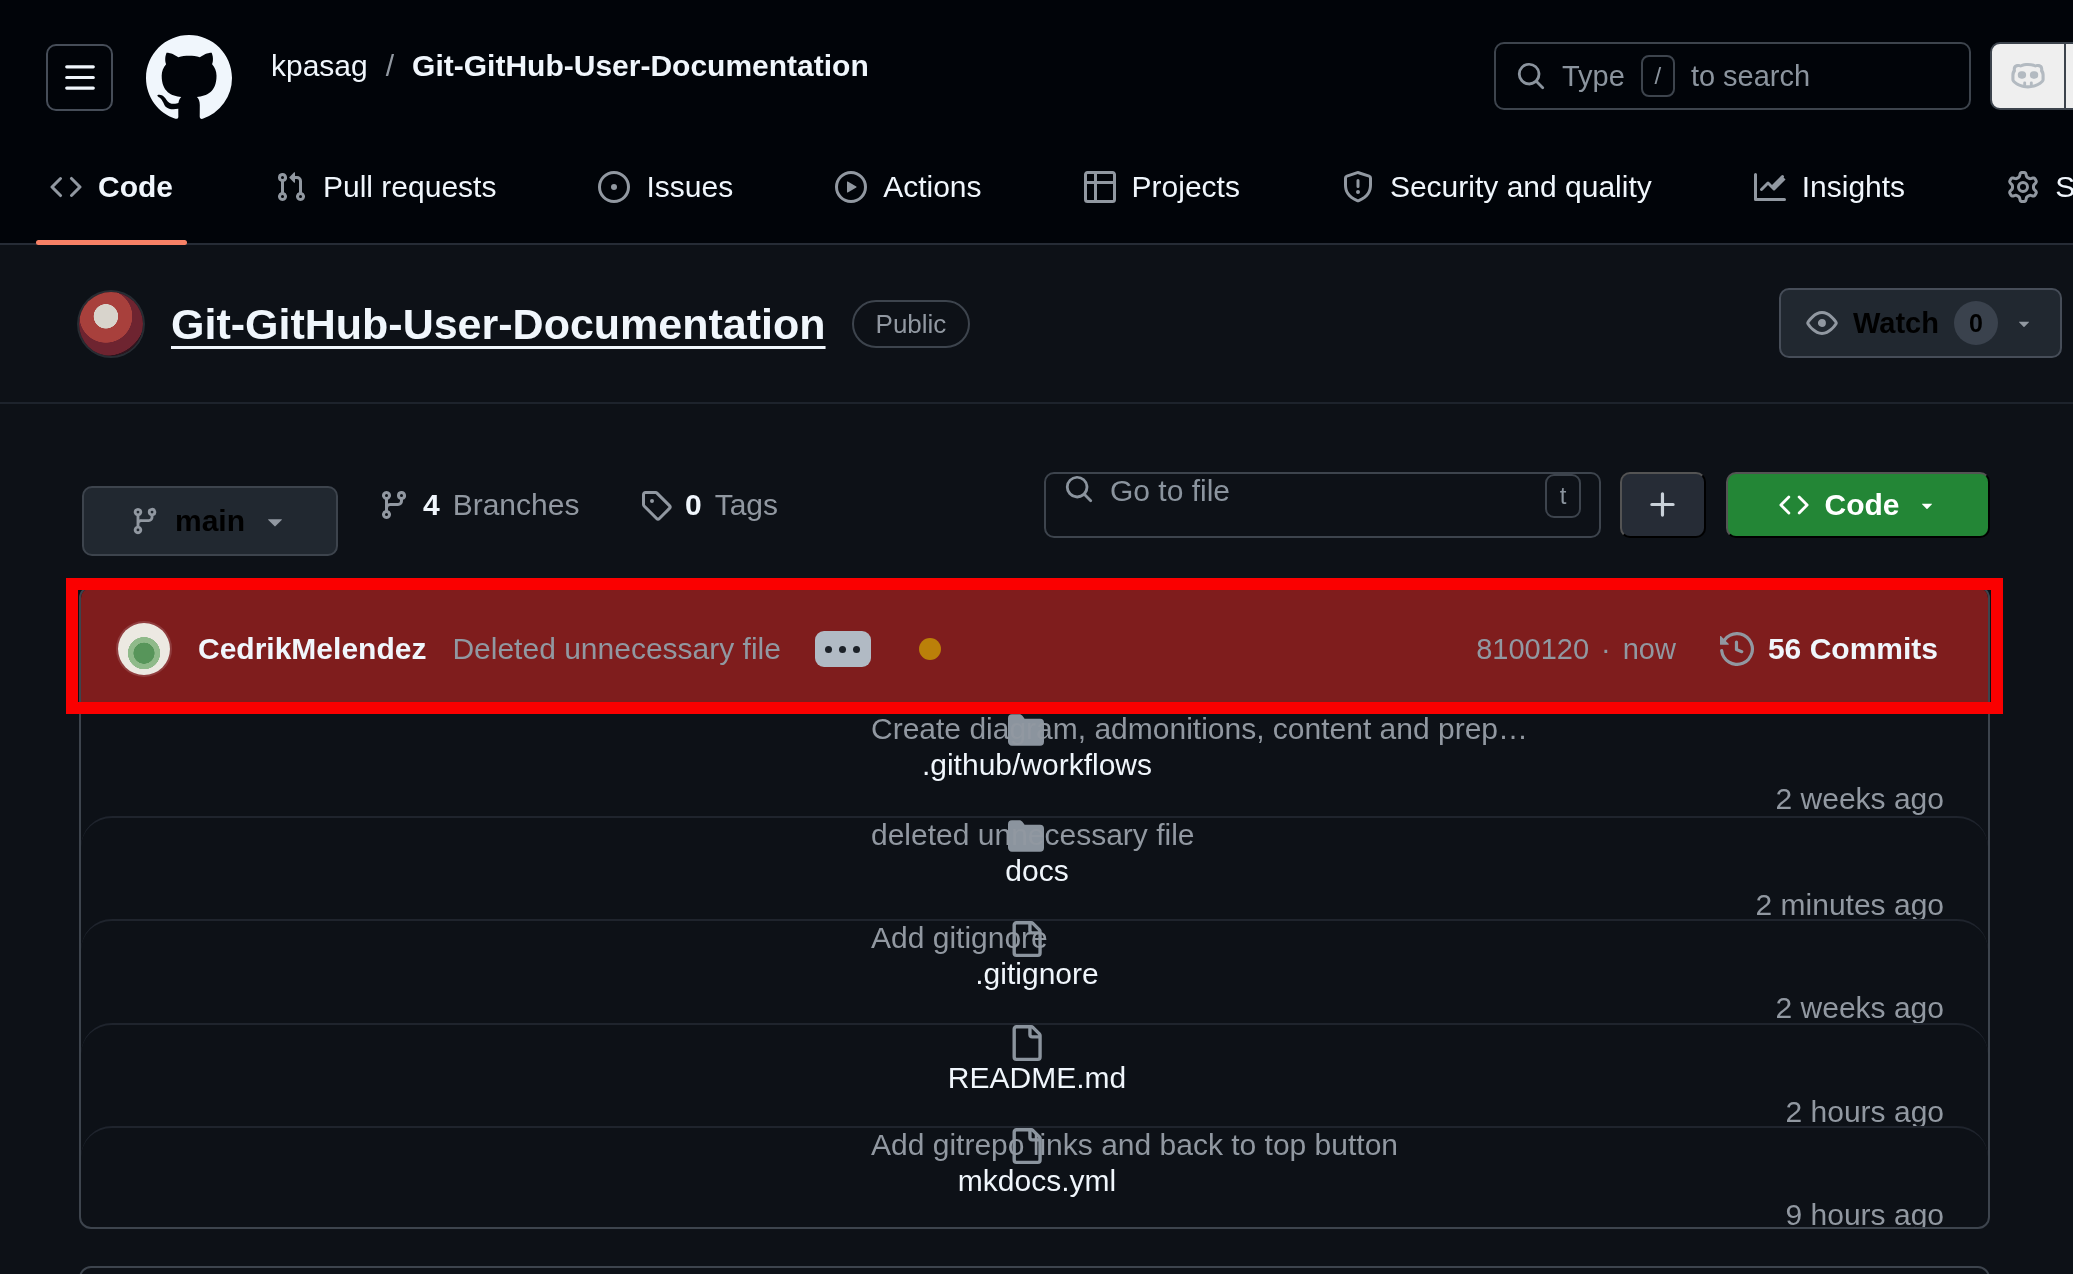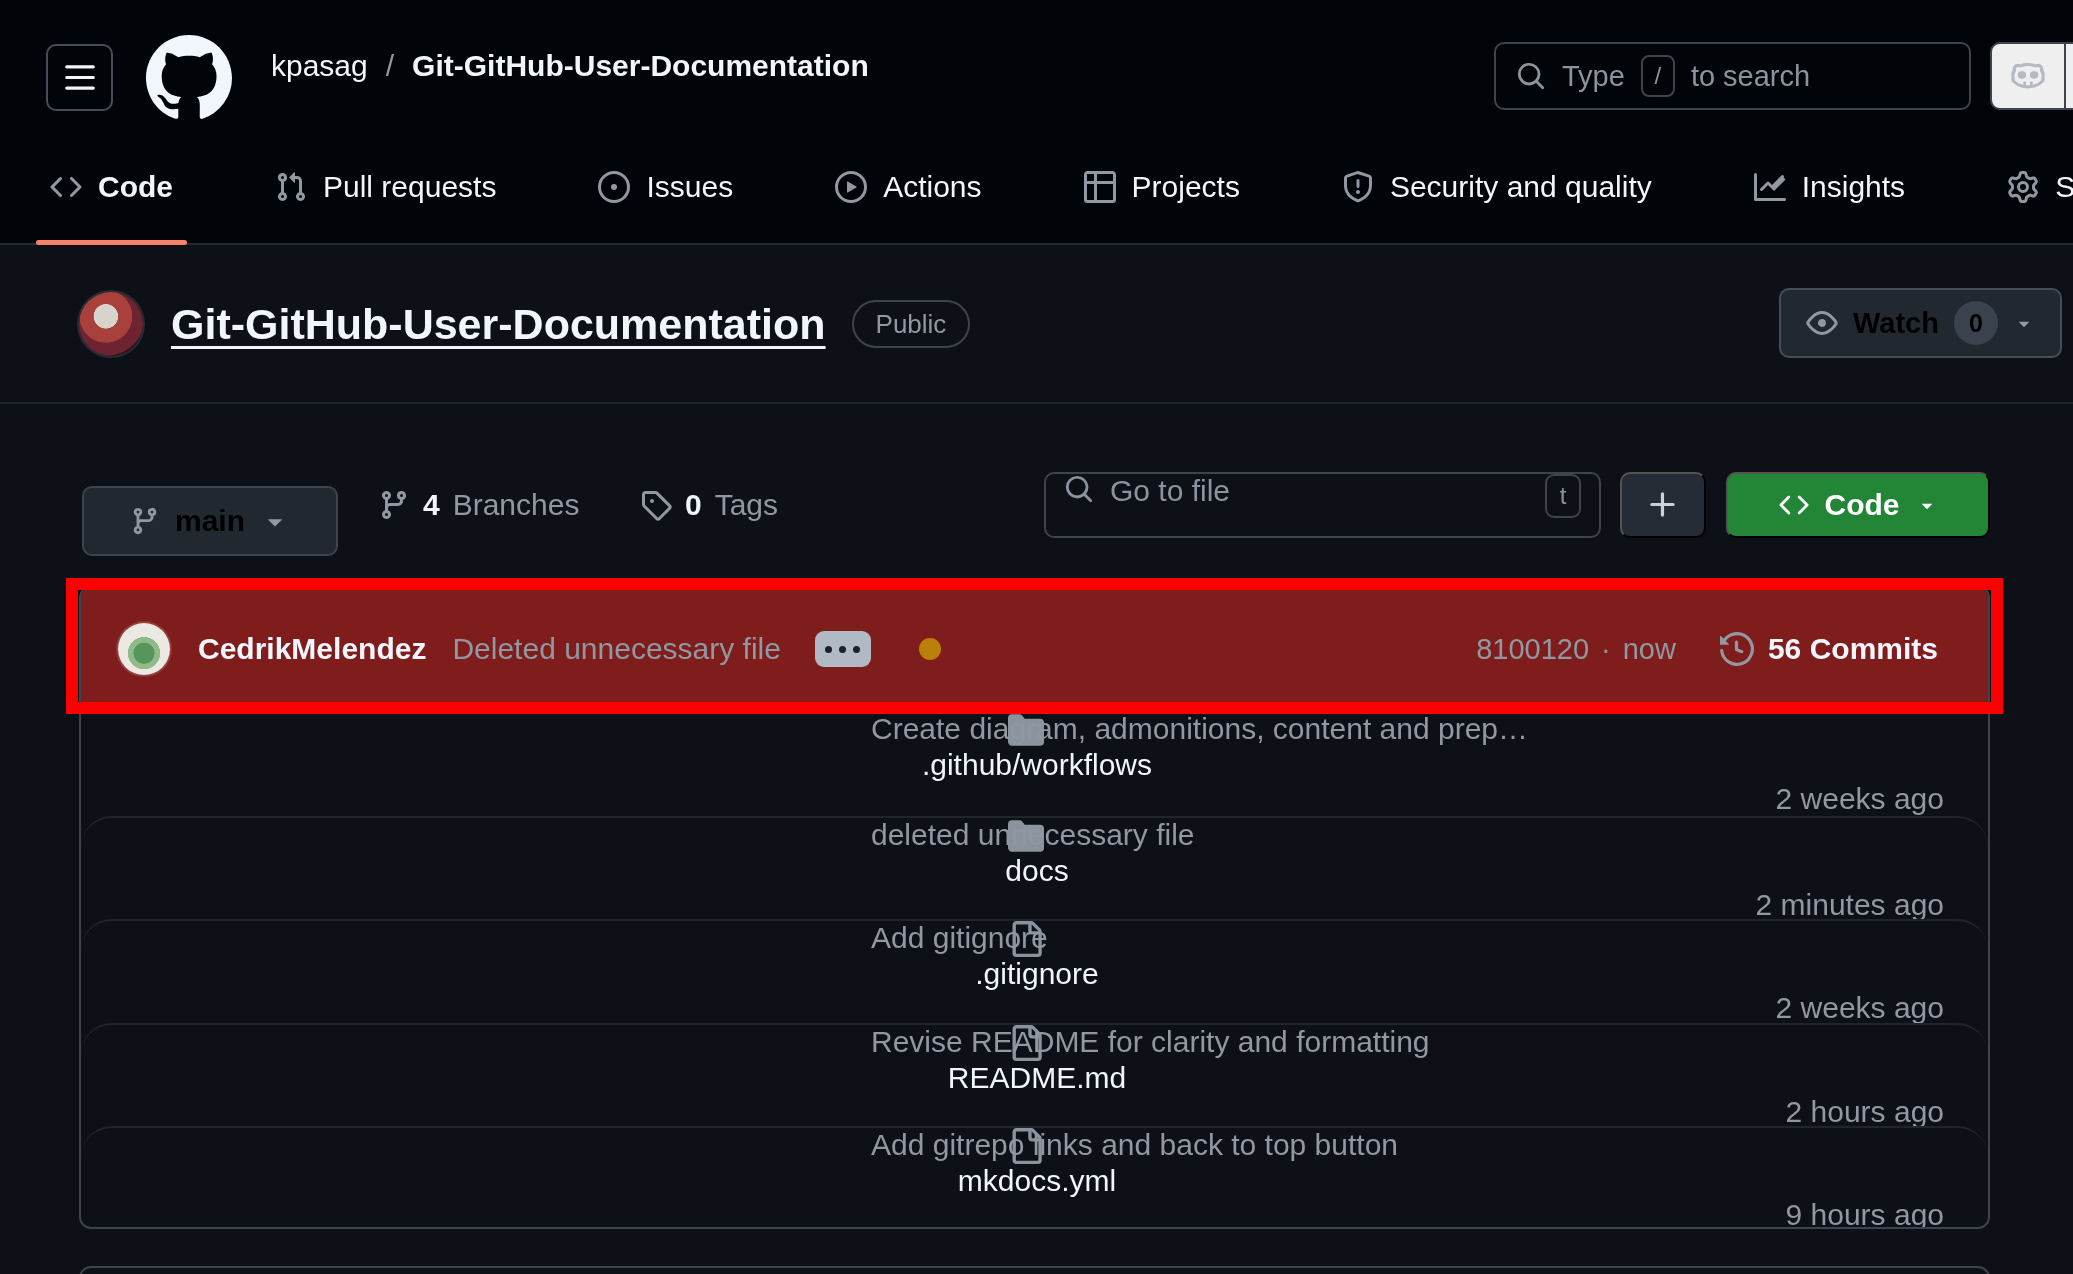--- a/index.html
+++ b/index.html
@@ -389,21 +389,20 @@
         </svg>
       <a class="row-name">.gitignore</a>
       <a class="row-msg">Add gitignore</a>
       <span class="row-date">2 weeks ago</span>
     </div>
     <div class="file-row">
       <svg class="row-icon">
           <use href="#i-file"></use>
         </svg>
       <a class="row-name">README.md</a>
-      <a class="row-msg">Revise README for clarity and formatting</a>
       <span class="row-date">2 hours ago</span>
     </div>
     <div class="file-row">
       <svg class="row-icon">
           <use href="#i-file"></use>
         </svg>
       <a class="row-name">mkdocs.yml</a>
       <a class="row-msg">Add gitrepo links and back to top button</a>
       <span class="row-date">9 hours ago</span>
     </div>

